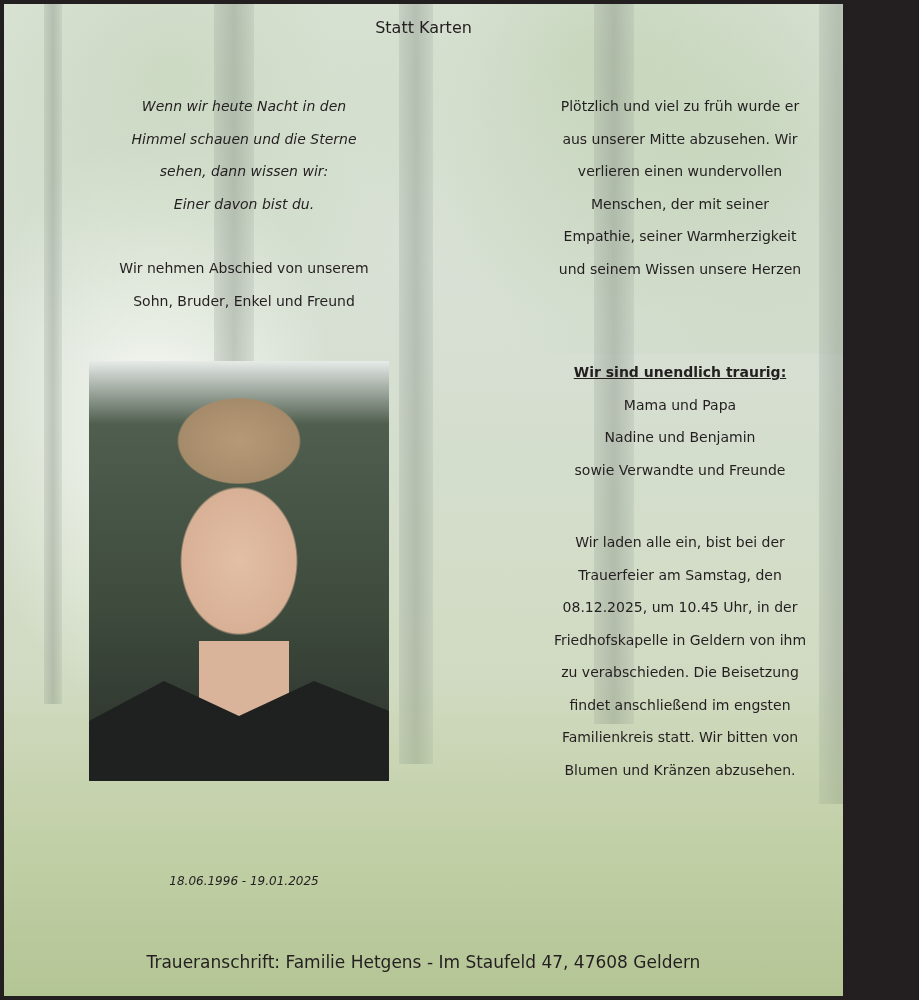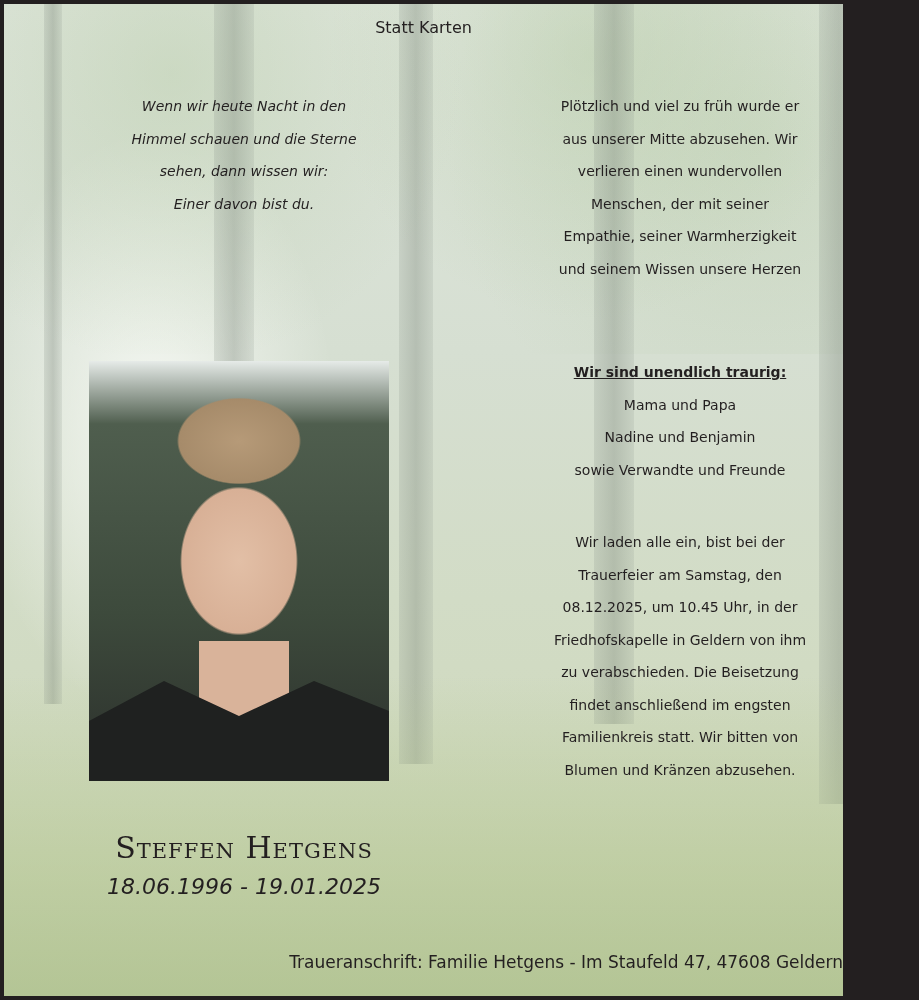--- a/index.html
+++ b/index.html
@@ -31,22 +31,22 @@
   .photo {
     position:absolute; left:85px; top:357px; width:300px; height:420px; overflow:hidden;
     background:
       radial-gradient(ellipse 95px 120px at 150px 200px, #e2bfa6 0%, #d8b096 60%, rgba(216,176,150,0) 62%),
       radial-gradient(ellipse 100px 70px at 150px 80px, #b69a78 0%, #a68b6a 60%, rgba(166,139,106,0) 62%),
       linear-gradient(180deg, #e6ebe8 0%, #4f5e4e 15%, #3d4a3c 60%, #2c302c 100%);
   }
   .photo .shirt { position:absolute; left:0; right:0; bottom:0; height:100px; background:#1f2120; clip-path:polygon(0 40%, 25% 0, 50% 35%, 75% 0, 100% 30%, 100% 100%, 0 100%); }
   .photo .neck { position:absolute; left:110px; bottom:60px; width:90px; height:80px; background:#d9b39a; }
   .name { position:absolute; left:40px; width:400px; top:826px; text-align:center; font-family:"DejaVu Serif", serif; font-size:30px; font-variant:small-caps; letter-spacing:1px; color:#231f20; }
-  .dates { position:absolute; left:40px; width:400px; top:870px; text-align:center; font-style:italic; font-size:22px; color:#231f20; }
-  .address { position:absolute; left:0; right:0; top:948px; text-align:right; font-size:17px; color:#231f20; }
+  .dates { position:absolute; left:40px; width:400px; top:870px; text-align:center; font-style:italic; font-size:12px; color:#231f20; }
+  .address { position:absolute; left:0; right:0; top:948px; text-align:center; font-size:17px; color:#231f20; }
   .line { display:block; }
 </style>
 </head>
 <body>
 
 <div class="page">
   <div class="leafy"></div>
   <div class="trunk" style="left:210px;width:40px;height:700px;"></div>
   <div class="trunk" style="left:395px;width:34px;height:760px;"></div>
   <div class="trunk" style="left:590px;width:40px;height:720px;"></div>
@@ -56,27 +56,30 @@
 
   <div class="header">Statt Karten</div>
 
   <div class="txt poem">
     <span class="line">Wenn wir heute Nacht in den</span>
     <span class="line">Himmel schauen und die Sterne</span>
     <span class="line">sehen, dann wissen wir:</span>
     <span class="line">Einer davon bist du.</span>
   </div>
 
+  <div class="txt farewell">
+    <span class="line">Wir nehmen Abschied von unserem</span>
+    <span class="line">Sohn, Bruder, Enkel und Freund</span>
+  </div>
 
   <div class="photo">
     <div class="neck"></div>
     <div class="shirt"></div>
   </div>
 
-  <div class="name">Steffen Hetgens</div>
   <div class="dates">18.06.1996 - 19.01.2025</div>
 
   <div class="txt right-block intro">
     <span class="line">Plötzlich und viel zu früh wurde er</span>
     <span class="line">aus unserer Mitte abzusehen. Wir</span>
     <span class="line">verlieren einen wundervollen</span>
     <span class="line">Menschen, der mit seiner</span>
     <span class="line">Empathie, seiner Warmherzigkeit</span>
     <span class="line">und seinem Wissen unsere Herzen</span>
   </div>

